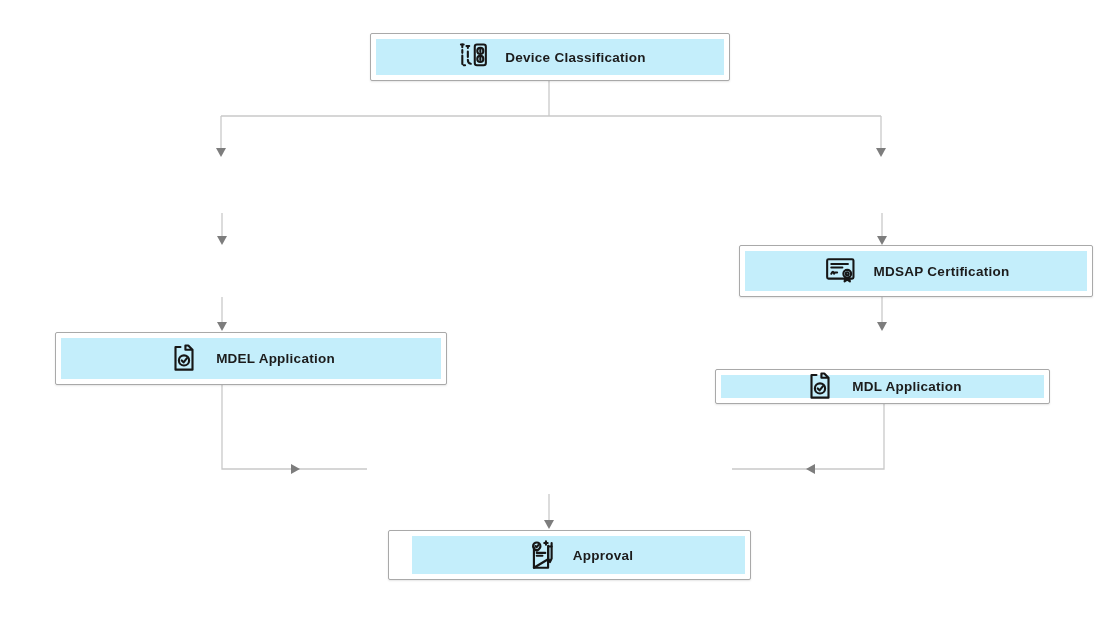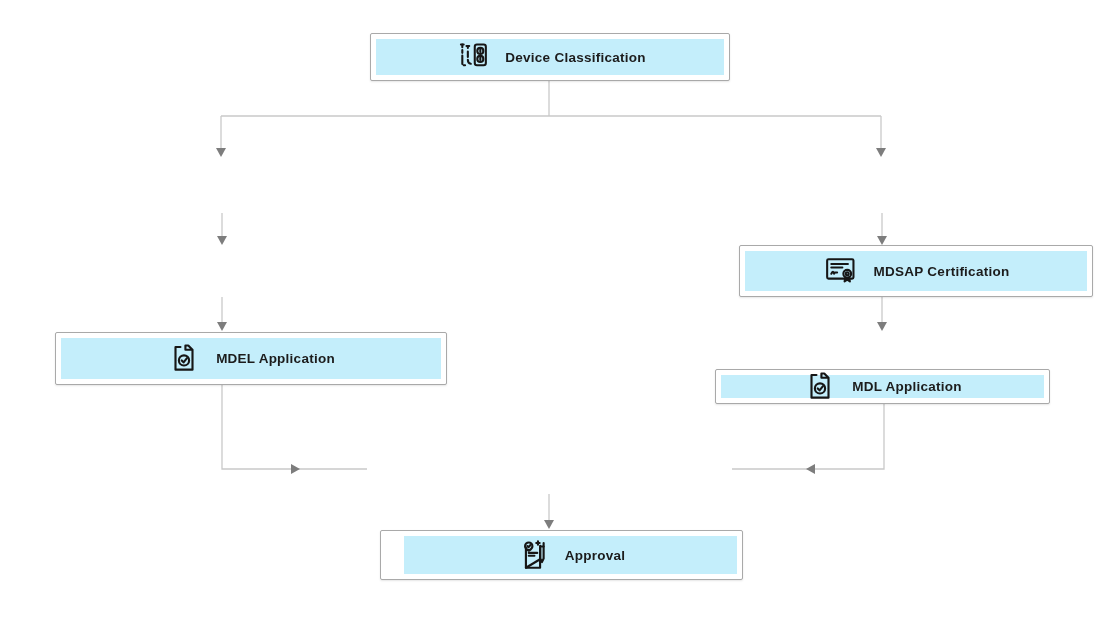--- a/index.html
+++ b/index.html
@@ -112,21 +112,21 @@
           <path d="M6,5.5 v-2 h3.5 M6,5.5 v14 h12 v-14 l-3,-3 h-2 v3 h5"></path>
           <circle cx="12" cy="13" r="3.6"></circle>
           <path d="M10.4,13 l1.3,1.4 l2.4,-3"></path>
         </svg>
       </span>
       <span class="label">MDL Application</span>
     </div>
   </div>
 
 
-  <div class="node" style="left:380px;top:530px;width:363px;height:50px;padding-left:23px;">
+  <div class="node" style="left:388px;top:530px;width:363px;height:50px;padding-left:23px;">
     <div class="node-inner">
       <span class="icon">
         <svg width="34" height="34" viewBox="0 0 24 24">
           <path d="M7,7 v14 h10 v-14"></path>
           <path d="M9,10.5 h6 M9,12.5 h4"></path>
           <path d="M7,21 l10,-6"></path>
           <path d="M9,3.2 a2.6,2.6 0 0 1 2.6,2.6 c0,1.6 -2.6,3.2 -2.6,3.2 c0,0 -2.6,-1.6 -2.6,-3.2 a2.6,2.6 0 0 1 2.6,-2.6 z"></path>
           <path d="M8,5.7 l0.8,0.8 l1.4,-1.5"></path>
           <path d="M14.3,3.5 h2.4 M15.5,2.3 v2.4"></path>
           <path d="M19.5,3.5 v11 l-1.2,2.5 l-1.2,-2.5 v-9"></path>

